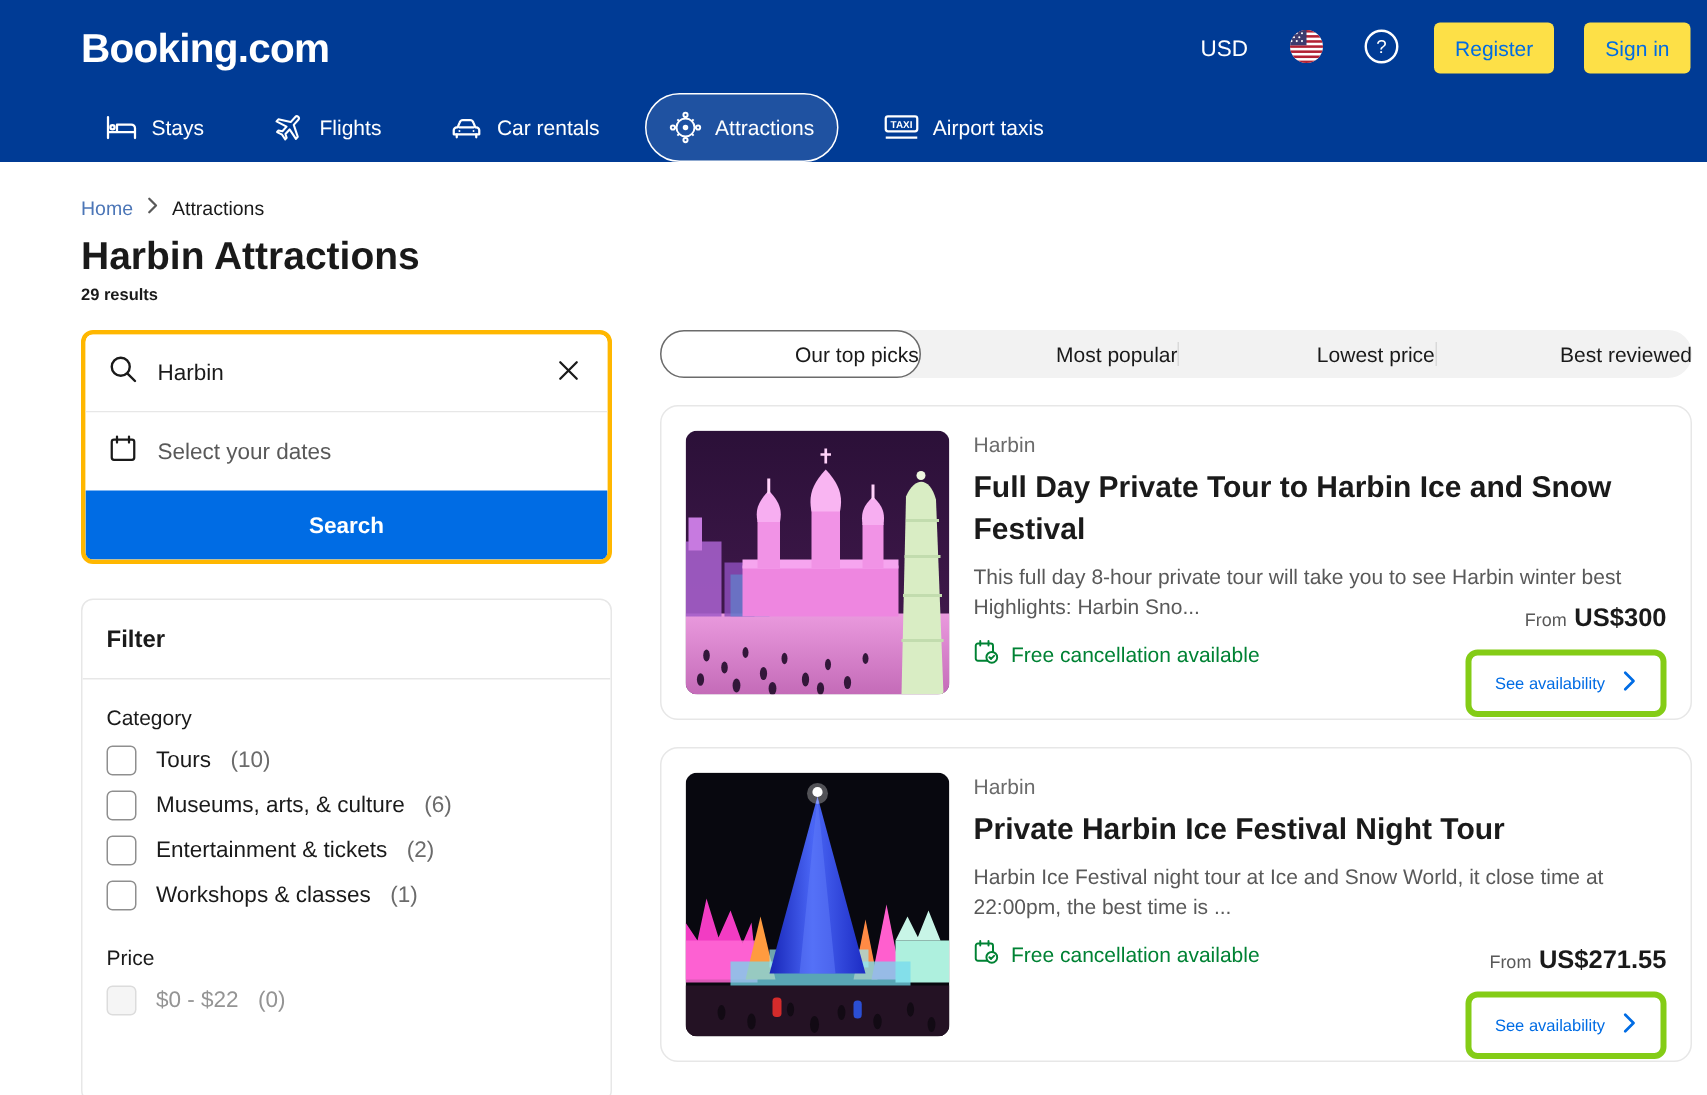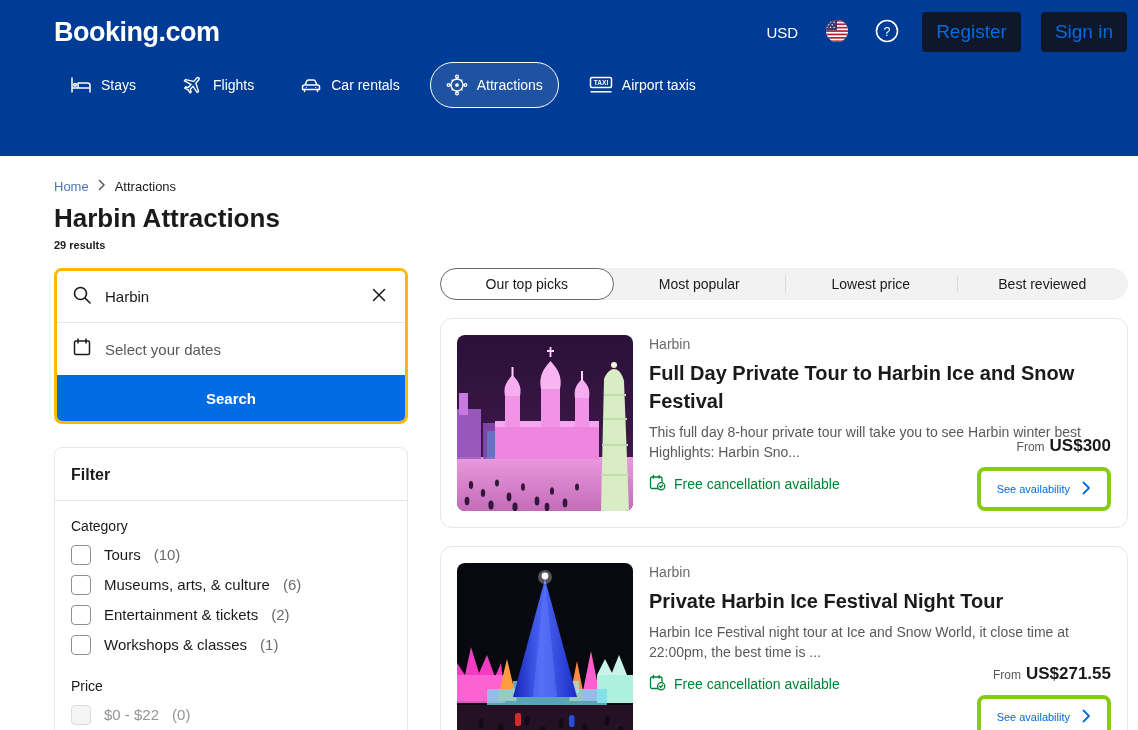--- a/index.html
+++ b/index.html
@@ -4,27 +4,27 @@
 <style>
   * { box-sizing: border-box; margin: 0; padding: 0; }
   html,body { width:1138px; height:730px; }
   body {
     font-family: "Liberation Sans", sans-serif;
     color:#1a1a1a; background:#fff; overflow:hidden; position:relative;
   }
   button { font-family: inherit; cursor:pointer; }
 
   
-  header { background:#003b95; height:156px; padding:0 11px 0 54px; }
+  header { background:#003b95; height:108px; padding:0 11px 0 54px; }
   .header-top { display:flex; align-items:center; justify-content:space-between; height:56px; padding-top:8px; }
   .logo { font-size:27px; font-weight:bold; color:#fff; letter-spacing:-0.5px; cursor:pointer; }
   .header-right { display:flex; align-items:center; gap:20px; }
   .currency { background:none; border:none; color:#fff; font-weight:normal; font-size:15px; padding:6px 4px; }
   .icon-btn { background:none; border:none; display:flex; align-items:center; padding:2px; }
-  .btn-white { background:#0f172a; color:#006ce4; font-size:19px; padding:9px 14px; border-radius:4px; border:none; }
+  .btn-white { background:#fde047; color:#006ce4; font-size:14px; padding:9px 14px; border-radius:4px; border:none; }
   .header-nav { display:flex; align-items:center; gap:14px; margin-top:6px; }
   .nav-item { display:flex; align-items:center; gap:9px; color:#fff; font-size:14px;
               padding:11px 15px; border-radius:99px; background:transparent; border:1px solid transparent; }
   .nav-item.active { border-color:#fff; background:rgba(255,255,255,.12); }
   .nav-item .nv-icon { display:flex; align-items:center; }
 
   
   main { padding:23px 10px 0 54px; }
   .breadcrumb { display:flex; align-items:center; gap:9px; font-size:13px; }
   .breadcrumb a { color:#4c76b7; text-decoration:none; cursor:pointer; }
@@ -51,36 +51,36 @@
   .check-row { display:flex; align-items:center; gap:13px; padding:4px 16px; font-size:15px; cursor:pointer; line-height:20px; margin-bottom:2px; }
   .checkbox { width:20px; height:20px; border:1px solid #8f8f8f; border-radius:4px; background:#fff; flex-shrink:0; }
   .check-count { color:#6b6b6b; }
   .check-row.disabled { color:#949494; cursor:default; }
   .check-row.disabled .checkbox { background:#f5f5f5; border-color:#dcdcdc; }
   .check-row.disabled .check-count { color:#949494; }
 
   
   .right-col { flex:1; }
   .sort-bar { display:flex; background:#f2f2f2; border-radius:99px; height:32px; }
-  .sort-tab { flex:1; border:none; background:transparent; font-size:14px; color:#1a1a1a; border-radius:99px; position:relative; }
+  .sort-tab { flex:1; border:none; background:transparent; font-size:14px; color:#1a1a1a; border-radius:99px; position:relative;text-align:right; }
   .sort-tab.selected { background:#fff; border:1px solid #6b6b6b; }
   .sort-tab:not(.selected) + .sort-tab:not(.selected)::before {
     content:""; position:absolute; left:0; top:8px; bottom:8px; width:1px; background:#d9d9d9;
   }
 
   .card { position:relative; display:flex; gap:16px; border:1px solid #e7e7e7; border-radius:12px;
           background:#fff; padding:16px; margin-top:18px; cursor:pointer; }
   .card-img { width:176px; height:176px; border-radius:8px; overflow:hidden; flex-shrink:0; }
   .card-img svg { display:block; width:100%; height:100%; }
   .card-body { flex:1; min-width:0; padding-top:1px; }
   .card-loc { color:#6b6b6b; font-size:14px; margin-bottom:7px; }
   .card-title { font-size:20px; font-weight:bold; line-height:1.4; margin-bottom:7px; color:#1a1a1a; }
   .card-desc { font-size:14px; color:#595959; line-height:1.45; margin-bottom:11px; }
   .card-badge { display:flex; align-items:center; gap:8px; color:#008234; font-size:14px; }
-  .card-cta { position:absolute; right:16px; bottom:16px; text-align:right; }
+  .card-cta { position:absolute; right:16px; bottom:1px; text-align:right; }
   .price-line { margin-bottom:11px; }
   .price-from { color:#595959; font-size:12px; margin-right:5px; }
   .price-amount { font-size:17px; font-weight:bold; color:#1a1a1a; }
   .avail-btn { display:inline-flex; align-items:center; gap:12px; background:#fff; border:4px solid #84cc16;
                color:#006ce4; border-radius:8px; padding:10px 16px; font-size:11px; }
 </style>
 </head>
 <body>
 
 <header>

